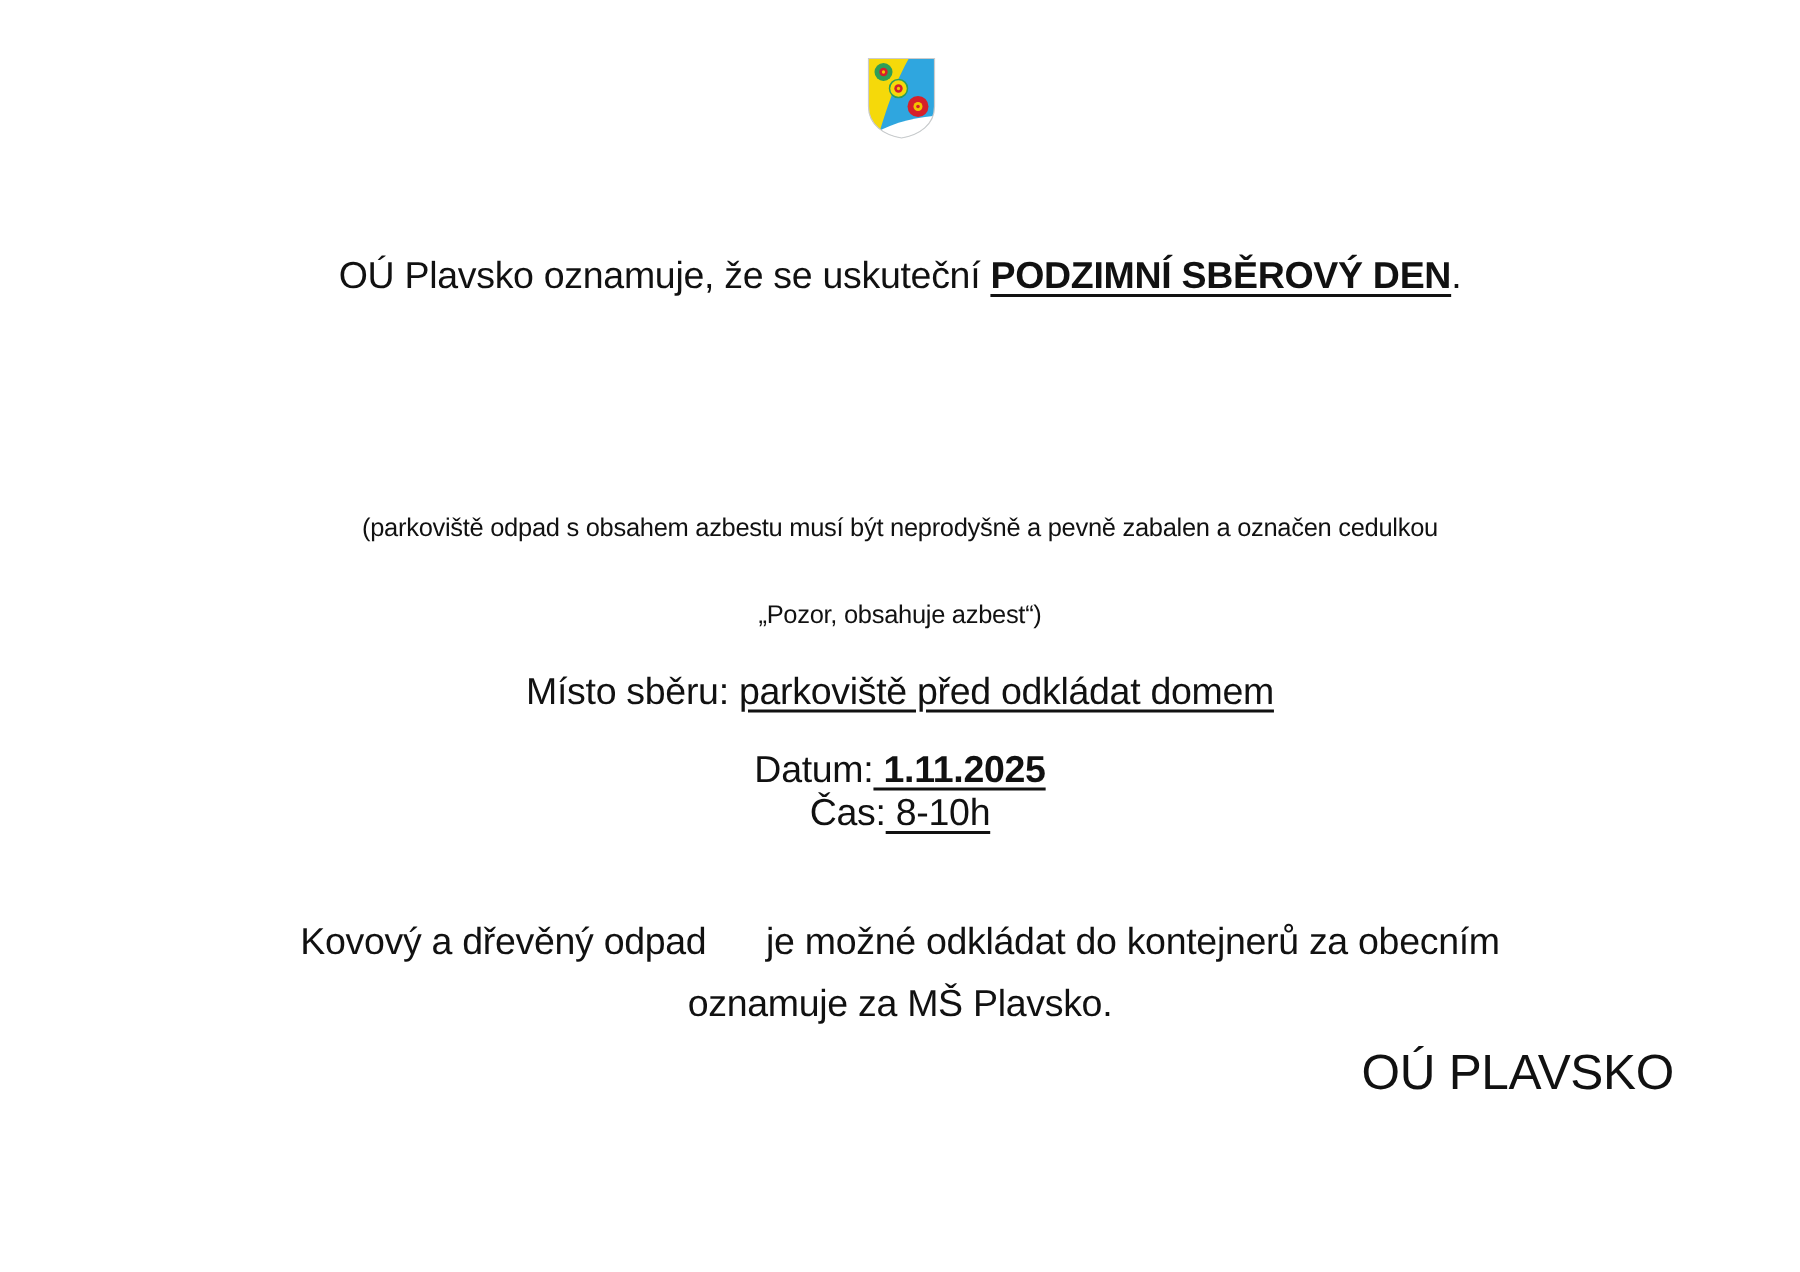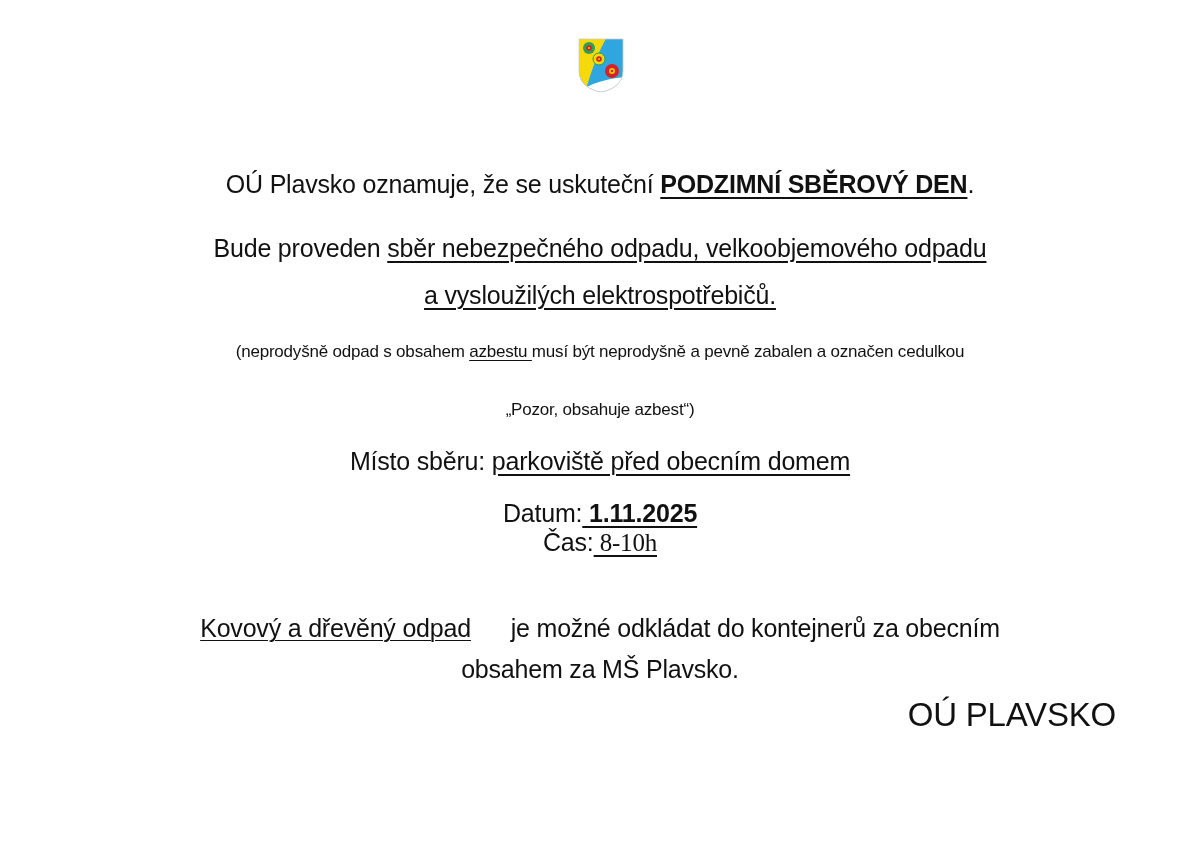--- a/index.html
+++ b/index.html
@@ -33,21 +33,21 @@
       position: absolute;
       left: 0;
       width: 1200px;
       text-align: center;
       white-space: nowrap;
       letter-spacing: -0.2px;
     }
     .l-big { font-size: 25px; }
     .l-small { font-size: 17px; }
     .u { text-decoration: underline; text-decoration-thickness: 2px; text-underline-offset: 4px; }
-    .u-thin { text-decoration: underline; text-decoration-thickness: 1px; text-underline-offset: 3px; text-align: center; }
+    .u-thin { text-decoration-thickness: 1px; text-underline-offset: 3px; text-align: center; }
     .b { font-weight: bold; }
 
     #line1 { top: 170px; }
     #line2 { top: 234px; }
     #line3 { top: 281px; }
     #line4 { top: 342px; }
     #line5 { top: 368px; margin-top: 32px; }
     #line6 { top: 447px; }
     #line7 { top: 499px; }
     #line8 { top: 528px; }
@@ -93,51 +93,45 @@
       <circle cx="35" cy="34" r="7" fill="#D6202A"></circle>
       <circle cx="35" cy="34" r="3" fill="#F2C500"></circle>
       <circle cx="35" cy="34" r="1.2" fill="#D6202A"></circle>
     </g>
   </svg>
 
   <div id="line1" class="line l-big">
     <span>OÚ Plavsko oznamuje, že se uskuteční </span><span class="b u">PODZIMNÍ SBĚROVÝ DEN</span><span>.</span>
   </div>
 
-  <div id="line2" class="line l-big">
-    <span>Bude proveden </span><span class="u">sběr nebezpečného odpadu, velkoobjemového odpadu</span>
-  </div>
 
-  <div id="line3" class="line l-big">
-    <span class="u">a vysloužilých elektrospotřebičů.</span>
-  </div>
 
   <div id="line4" class="line l-small">
-    <span>(neprodyšně odpad s obsahem </span><span class="u-thin">azbestu </span><span>musí být neprodyšně a pevně zabalen a označen cedulkou</span>
+    <span>(parkoviště odpad s obsahem </span><span class="u-thin">azbestu </span><span>musí být neprodyšně a pevně zabalen a označen cedulkou</span>
   </div>
 
   <div id="line5" class="line l-small">
     <span>„Pozor, obsahuje azbest“)</span>
   </div>
 
   <div id="line6" class="line l-big">
-    <span>Místo sběru: </span><span class="u">parkoviště před obecním domem</span>
+    <span>Místo sběru: </span><span class="u">parkoviště před odkládat domem</span>
   </div>
 
   <div id="line7" class="line l-big">
     <span>Datum:</span><span class="b u" style="white-space:pre;"> 1.11.2025</span>
   </div>
 
   <div id="line8" class="line l-big">
-    <span>Čas:</span><span class="u" style="white-space:pre;font-family:Liberation Serif, serif;"> 8-10h</span>
+    <span>Čas:</span><span class="u" style="white-space:pre;"> 8-10h</span>
   </div>
 
   <div id="line9" class="line l-big">
     <span class="u-thin">Kovový a dřevěný odpad</span><span style="white-space:pre;margin-left:33px;"> je možné odkládat do kontejnerů za obecním</span>
   </div>
 
   <div id="line10" class="line l-big">
-    <span>obsahem za MŠ Plavsko.</span>
+    <span>oznamuje za MŠ Plavsko.</span>
   </div>
 
   <div id="signature">OÚ PLAVSKO</div>
 
 </div>
 
 </body></html>

